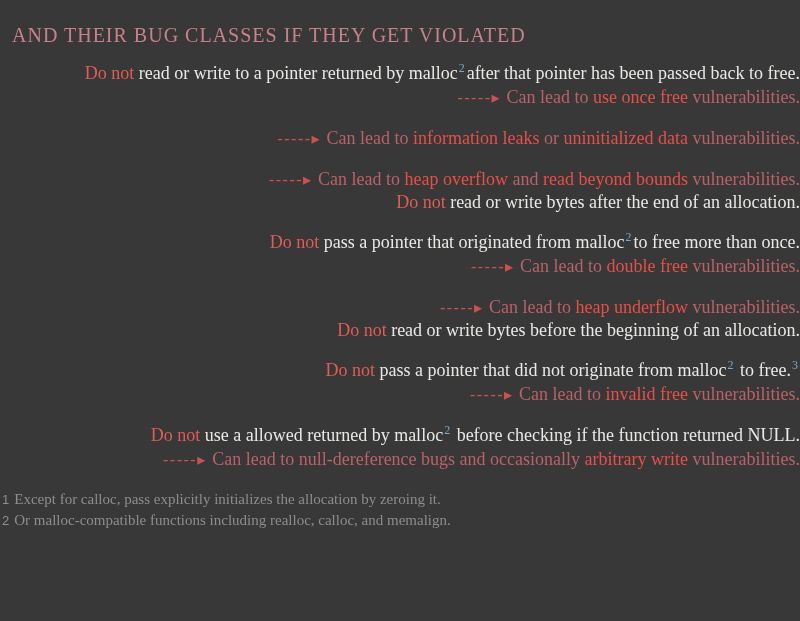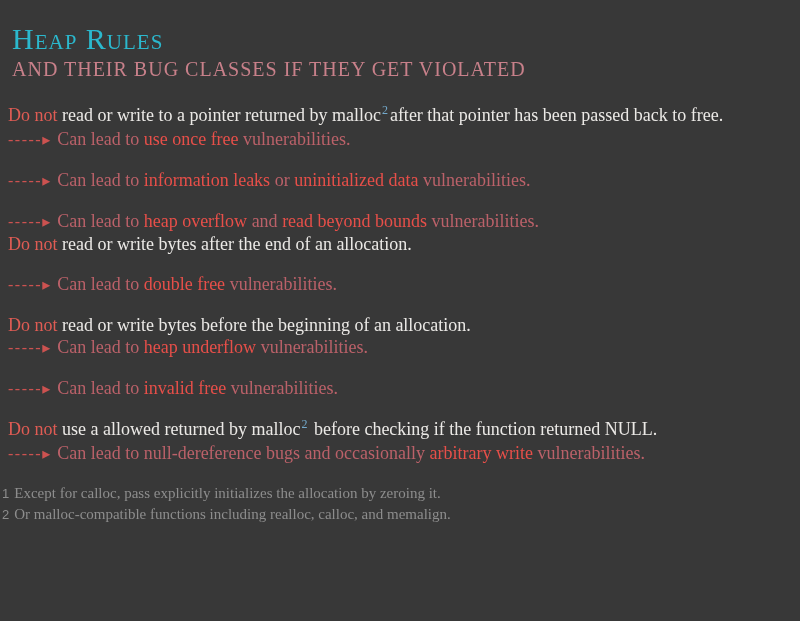--- a/index.html
+++ b/index.html
@@ -26,21 +26,21 @@
     margin-left: 4px;
   }
   .subtitle {
     font-size: 20px;
     line-height: 22px;
     letter-spacing: 1px;
     color: var(--subtitle-rose, #c8808a);
     margin-left: 4px;
     margin-top: 2px;
   }
-  .rules { margin-top: 24px; }
+  .rules { margin-top: 16px; text-align: right; }
   .rule { margin-bottom: 18px; }
   .rule-line {
     font-size: 18px;
     line-height: 22px;
     white-space: nowrap;
     color: var(--body-text, #ebe9e6);
   }
   .seg-donot { color: var(--do-not-red, #e05c54); }
   .seg-body { color: var(--body-text, #ebe9e6); }
   .seg-muted { color: var(--muted-red, #bb6169); }
@@ -67,43 +67,44 @@
   .fn-marker {
     font-family: "Liberation Sans", sans-serif;
     font-size: 13px;
     margin-right: 5px;
   }
 </style>
 </head>
 <body>
 
 <div class="slide">
-  <h1 class="title">Heap Rules</h1>
   <div class="subtitle">AND THEIR BUG CLASSES IF THEY GET VIOLATED</div>
 
   <div class="rules" id="rules">
       <div class="rule">
         <div class="rule-line"><span class="seg-donot">Do not </span><span class="seg-body">read or write to a pointer returned by malloc</span><span class="seg-sup">2</span><span class="seg-body">after that pointer has been passed back to free.</span></div>
         <div class="rule-line"><span class="seg-arrow">-----▸ </span><span class="seg-muted">Can lead to </span><span class="seg-highlight">use once free</span><span class="seg-muted"> vulnerabilities.</span></div>
       </div>
       <div class="rule">
         <div class="rule-line"><span class="seg-arrow">-----▸ </span><span class="seg-muted">Can lead to </span><span class="seg-highlight">information leaks</span><span class="seg-muted"> or </span><span class="seg-highlight">uninitialized data</span><span class="seg-muted"> vulnerabilities.</span></div>
       </div>
       <div class="rule">
         <div class="rule-line"><span class="seg-arrow">-----▸ </span><span class="seg-muted">Can lead to </span><span class="seg-highlight">heap overflow</span><span class="seg-muted"> and </span><span class="seg-highlight">read beyond bounds</span><span class="seg-muted"> vulnerabilities.</span></div>
         <div class="rule-line"><span class="seg-donot">Do not </span><span class="seg-body">read or write bytes after the end of an allocation.</span></div>
       </div>
       <div class="rule">
+        <div class="rule-line"><span class="seg-donot">Do not </span><span class="seg-body">pass a pointer that originated from malloc</span><span class="seg-sup">2</span><span class="seg-body">to free more than once.</span></div>
         <div class="rule-line"><span class="seg-arrow">-----▸ </span><span class="seg-muted">Can lead to </span><span class="seg-highlight">double free</span><span class="seg-muted"> vulnerabilities.</span></div>
       </div>
       <div class="rule">
+        <div class="rule-line"><span class="seg-arrow">-----▸ </span><span class="seg-muted">Can lead to </span><span class="seg-highlight">heap underflow</span><span class="seg-muted"> vulnerabilities.</span></div>
         <div class="rule-line"><span class="seg-donot">Do not </span><span class="seg-body">read or write bytes before the beginning of an allocation.</span></div>
-        <div class="rule-line"><span class="seg-arrow">-----▸ </span><span class="seg-muted">Can lead to </span><span class="seg-highlight">heap underflow</span><span class="seg-muted"> vulnerabilities.</span></div>
       </div>
       <div class="rule">
+        <div class="rule-line"><span class="seg-donot">Do not </span><span class="seg-body">pass a pointer that did not originate from malloc</span><span class="seg-sup">2</span><span class="seg-body"> to free.</span><span class="seg-sup">3</span></div>
         <div class="rule-line"><span class="seg-arrow">-----▸ </span><span class="seg-muted">Can lead to </span><span class="seg-highlight">invalid free</span><span class="seg-muted"> vulnerabilities.</span></div>
       </div>
       <div class="rule">
         <div class="rule-line"><span class="seg-donot">Do not </span><span class="seg-body">use a allowed returned by malloc</span><span class="seg-sup">2</span><span class="seg-body"> before checking if the function returned NULL.</span></div>
         <div class="rule-line"><span class="seg-arrow">-----▸ </span><span class="seg-muted">Can lead to null-dereference bugs and occasionally </span><span class="seg-highlight">arbitrary write</span><span class="seg-muted"> vulnerabilities.</span></div>
       </div>
     </div>
 
   <div class="footnotes" id="footnotes">
       <div class="footnote"><span class="fn-marker">1</span><span class="fn-text">Except for calloc, pass explicitly initializes the allocation by zeroing it.</span></div>

